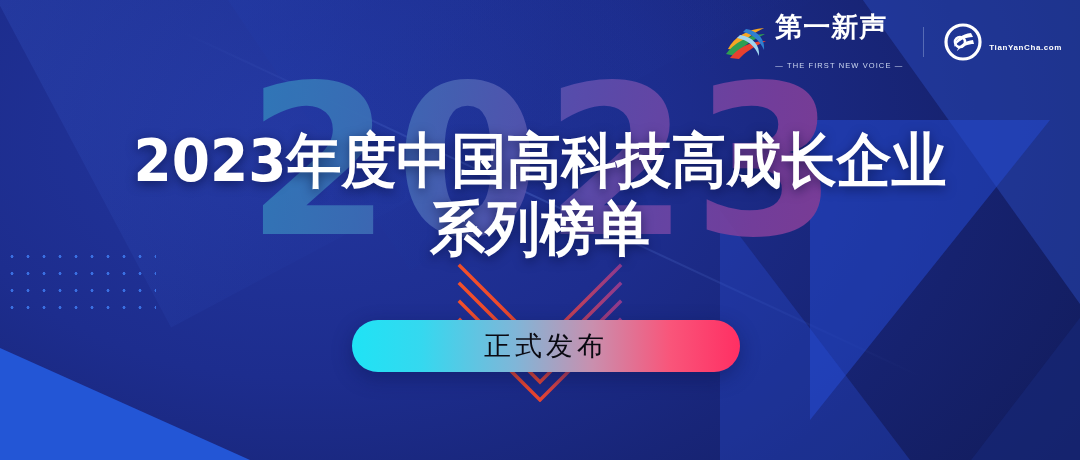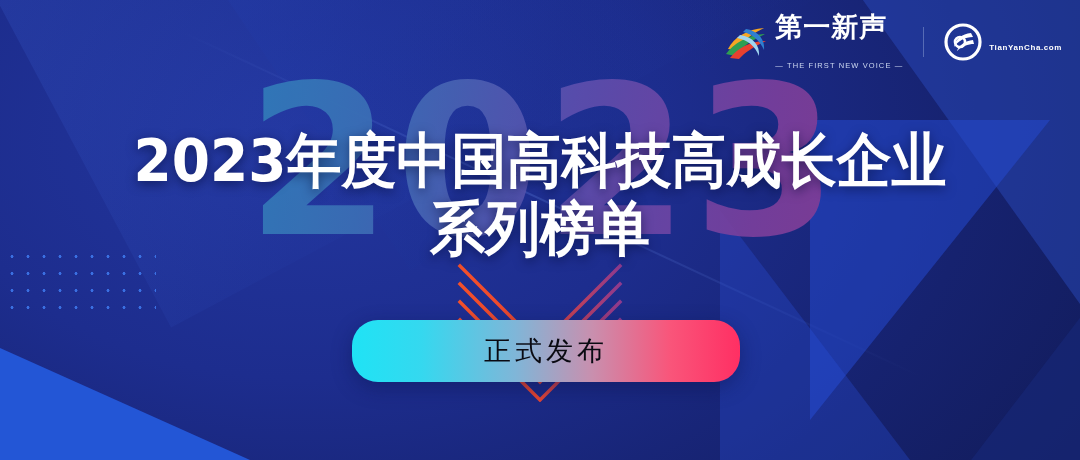--- a/index.html
+++ b/index.html
@@ -203,21 +203,21 @@
     transform: scaleY(1.08);
   }
   .title-line.l2 { margin-top: 9px; }
 
   
   .cta {
     position: absolute;
     left: 352px;
     top: 320px;
     width: 388px;
-    height: 62px;
+    height: 52px;
     border-radius: 26px;
     background: linear-gradient(90deg,
         #1fe3f5 0%,
         #35d8ef 18%,
         #7fb6d8 42%,
         #c98fae 62%,
         #f9557a 82%,
         #ff2f63 100%);
     display: flex;
     align-items: center;

